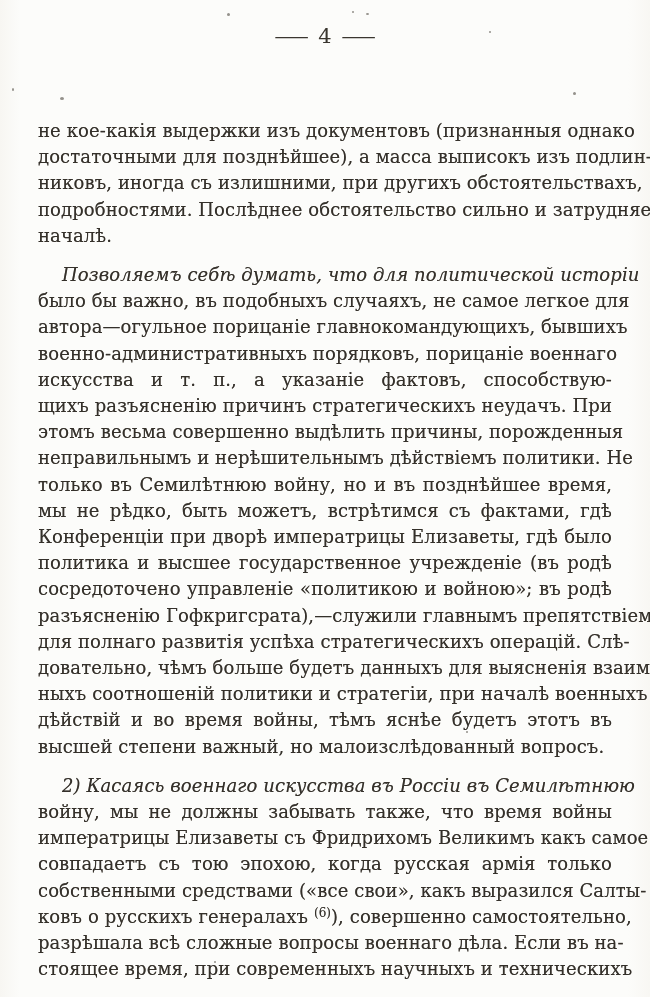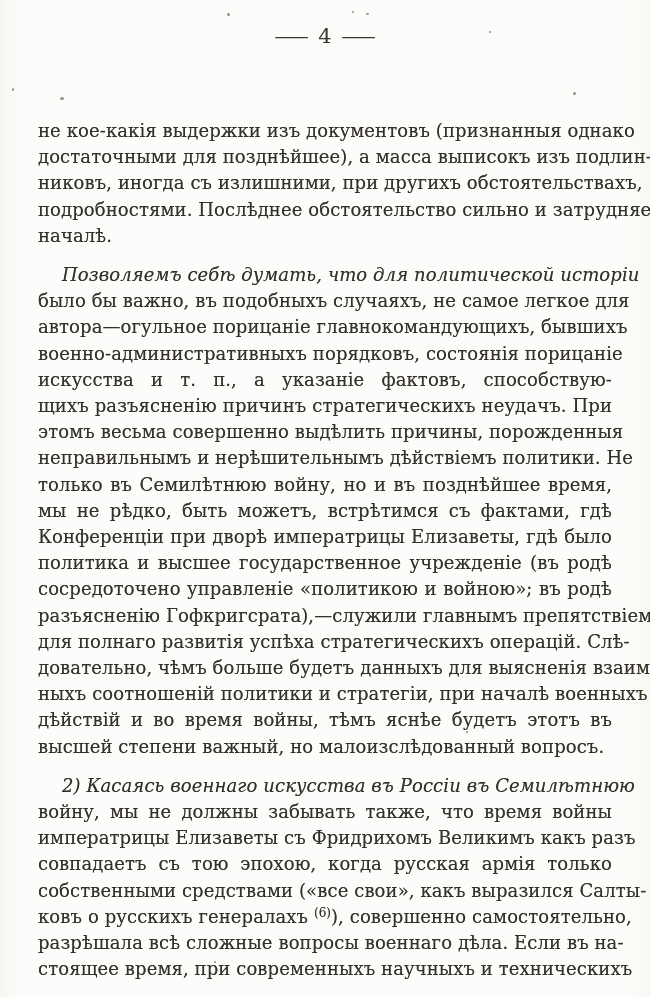--- a/index.html
+++ b/index.html
@@ -76,41 +76,41 @@
         <div class="line">не кое-какія выдержки изъ документовъ (признанныя однако</div>
         <div class="line">достаточными для позднѣйшее), а масса выписокъ изъ подлин-</div>
         <div class="line">никовъ, иногда съ излишними, при другихъ обстоятельствахъ,</div>
         <div class="line">подробностями. Послѣднее обстоятельство сильно и затрудняетъ</div>
         <div class="line line--end">началѣ.</div>
       </div>
       <div class="paragraph paragraph--indent">
         <div class="line line--first">Позволяемъ себѣ думать, что для политической исторіи</div>
         <div class="line">было бы важно, въ подобныхъ случаяхъ, не самое легкое для</div>
         <div class="line">автора—огульное порицаніе главнокомандующихъ, бывшихъ</div>
-        <div class="line">военно-административныхъ порядковъ, состоянія порицаніе</div>
+        <div class="line">военно-административныхъ порядковъ, порицаніе военнаго</div>
         <div class="line">искусства и т. п., а указаніе фактовъ, способствую-</div>
         <div class="line">щихъ разъясненію причинъ стратегическихъ неудачъ. При</div>
         <div class="line">этомъ весьма совершенно выдѣлить причины, порожденныя</div>
         <div class="line">неправильнымъ и нерѣшительнымъ дѣйствіемъ политики. Не</div>
         <div class="line">только въ Семилѣтнюю войну, но и въ позднѣйшее время,</div>
         <div class="line">мы не рѣдко, быть можетъ, встрѣтимся съ фактами, гдѣ</div>
         <div class="line">Конференціи при дворѣ императрицы Елизаветы, гдѣ было</div>
         <div class="line">политика и высшее государственное учрежденіе (въ родѣ</div>
         <div class="line">сосредоточено управленіе «политикою и войною»; въ родѣ</div>
         <div class="line">разъясненію Гофкригсрата),—служили главнымъ препятствіемъ</div>
         <div class="line">для полнаго развитія успѣха стратегическихъ операцій. Слѣ-</div>
         <div class="line">довательно, чѣмъ больше будетъ данныхъ для выясненія взаим-</div>
         <div class="line">ныхъ соотношеній политики и стратегіи, при началѣ военныхъ</div>
         <div class="line">дѣйствій и во время войны, тѣмъ яснѣе будетъ этотъ въ</div>
         <div class="line line--end">высшей степени важный, но малоизслѣдованный вопросъ.</div>
       </div>
       <div class="paragraph paragraph--indent">
         <div class="line line--first">2) Касаясь военнаго искусства въ Россіи въ Семилѣтнюю</div>
         <div class="line">войну, мы не должны забывать также, что время войны</div>
-        <div class="line">императрицы Елизаветы съ Фридрихомъ Великимъ какъ разъ</div>
+        <div class="line">императрицы Елизаветы съ Фридрихомъ Великимъ какъ самое</div>
         <div class="line">совпадаетъ съ тою эпохою, когда русская армія только</div>
         <div class="line">собственными средствами («все свои», какъ выразился Салты-</div>
         <div class="line">ковъ о русскихъ генералахъ <sup class="fn">(6)</sup>), совершенно самостоятельно,</div>
         <div class="line">разрѣшала всѣ сложные вопросы военнаго дѣла. Если въ на-</div>
         <div class="line">стоящее время, при современныхъ научныхъ и техническихъ</div>
       </div>
     </div>
 
   <div class="speck" style="left:227px; top:13px; width:3px; height:3px;"></div>
   <div class="speck" style="left:352px; top:11px; width:2px; height:2px;"></div>

